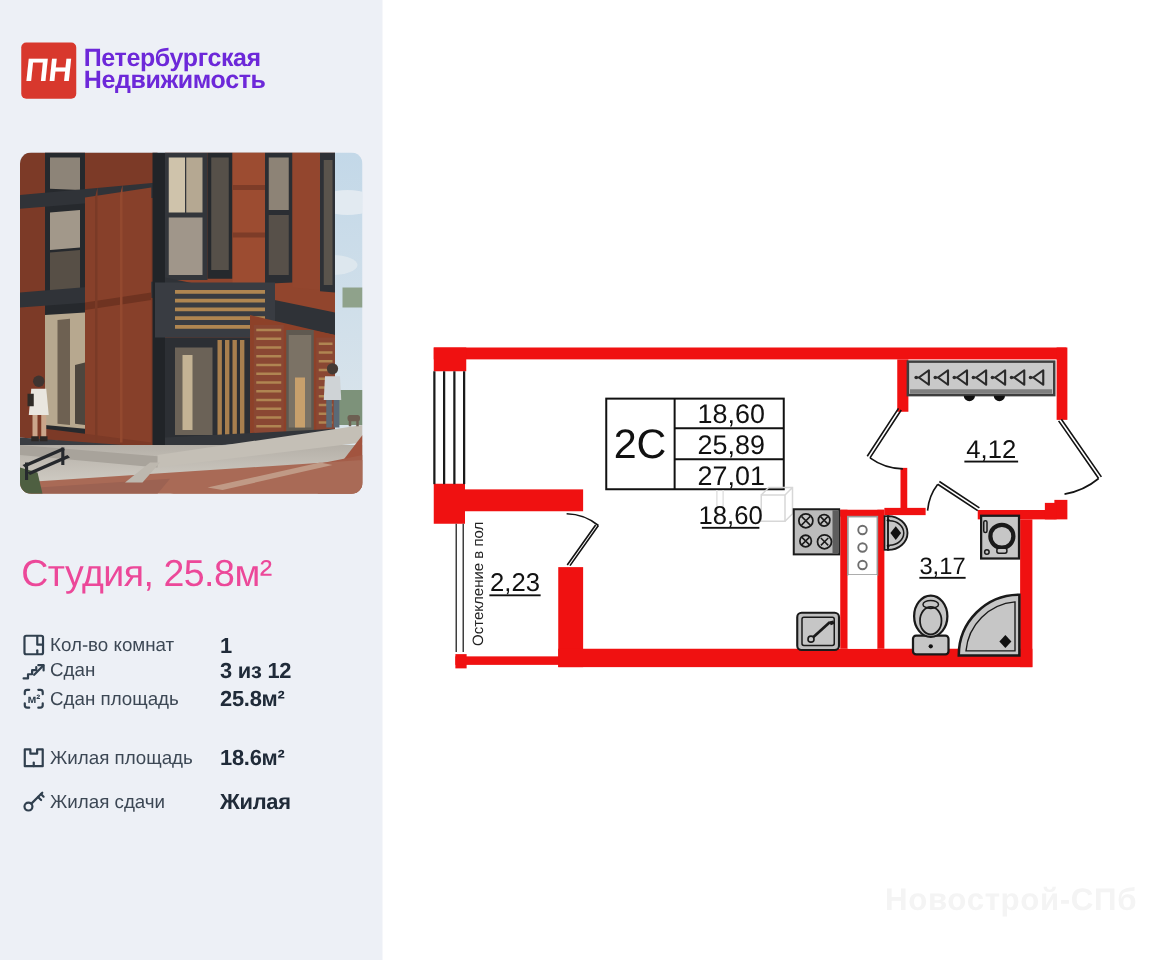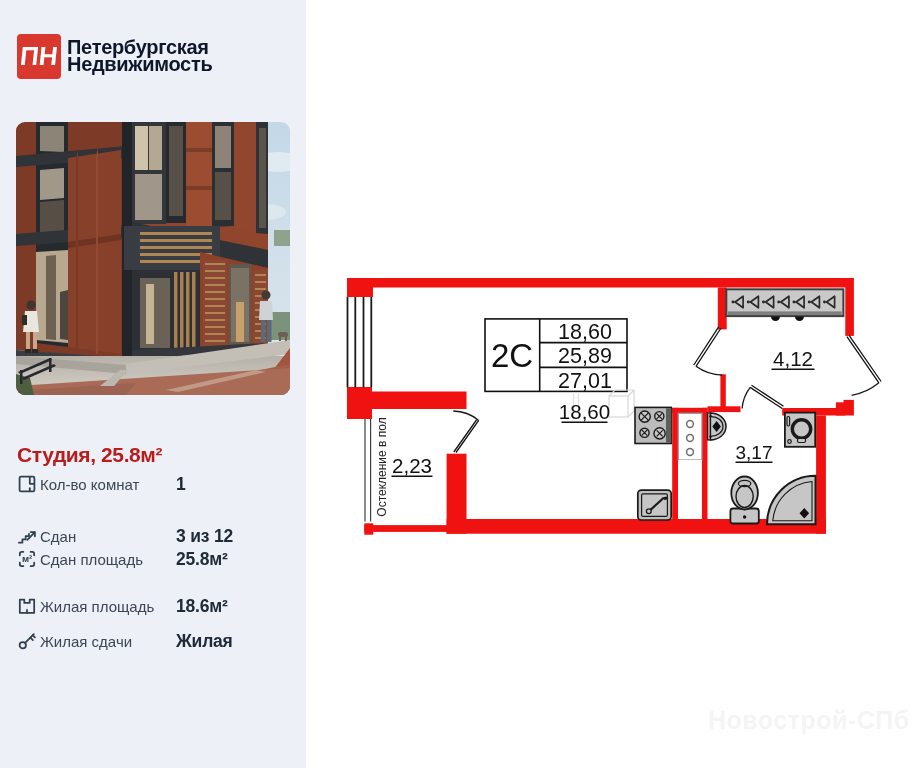--- a/index.html
+++ b/index.html
@@ -1,22 +1,22 @@
 <!DOCTYPE html>
 <html><head>
 <meta charset="utf-8">
 <style>
   html,body{margin:0;padding:0;width:922px;height:768px;background:#fff;
     font-family:"Liberation Sans",sans-serif;overflow:hidden;position:relative}
   .sidebar{position:absolute;left:0;top:0;width:306px;height:768px;background:#edf0f6}
   .logo-box{position:absolute;left:17px;top:34px;width:44px;height:45px;background:#d8382d;border-radius:4px}
   .logo-box span{position:absolute;left:0;top:7px;width:100%;text-align:center;color:#fff;
     font-weight:bold;font-size:26px;transform:skewX(-6deg);letter-spacing:0px}
-  .logo-text{position:absolute;left:67px;top:38.5px;font-size:20px;font-weight:bold;color:#0f172a;line-height:17.2px;letter-spacing:-0.3px}
-  .title{position:absolute;left:17px;top:443px;font-size:21px;font-weight:bold;color:#b91c1c;letter-spacing:-0.4px}
+  .logo-text{position:absolute;left:67px;top:38.5px;font-size:20px;font-weight:bold;color:#6d28d9;line-height:17.2px;letter-spacing:-0.3px}
+  .title{position:absolute;left:17px;top:443px;font-size:30px;font-weight:normal;color:#ec4899;letter-spacing:-0.4px}
   .row{position:absolute;left:17px;width:272px;height:20px;color:#37424f;font-size:16px}
   .row .ic{position:absolute;left:0;top:0px;width:20px;height:20px}
   .row .lab{position:absolute;left:23px;top:2px;font-size:15px;color:#3c4754}
   .row .val{position:absolute;left:159px;top:0px;font-size:17.5px;font-weight:bold;color:#202b39;letter-spacing:-0.2px}
   .wm{position:absolute;left:708px;top:706px;font-size:25px;font-weight:bold;color:#f4f4f4;letter-spacing:0.5px;white-space:nowrap}
 </style>
 </head>
 <body>
 <div class="sidebar"></div>
 <div class="logo-box">
@@ -182,21 +182,21 @@
   <rect x="245" y="198" width="4.5" height="22" fill="#5b6a77"></rect>
   <rect x="251" y="198" width="4.5" height="22" fill="#5b6a77"></rect>
 
   <rect x="262" y="210" width="10" height="5" rx="2" fill="#6d5f52"></rect>
   <rect x="263" y="214" width="2" height="5" fill="#6d5f52"></rect>
   <rect x="269" y="214" width="2" height="5" fill="#6d5f52"></rect>
 </svg>
 
 <div class="title">Студия, 25.8м²</div>
 
-<div class="row" style="top:474px">
+<div class="row" style="top:506px">
   <svg class="ic" viewBox="0 0 17 17">
       <g fill="none" stroke="#31404f" stroke-width="1.5" stroke-linejoin="round" stroke-linecap="round">
     <rect x="2.2" y="2.2" width="12.6" height="12.6" rx="1.2"></rect>
         <path d="M10.9 2.5 V8.3 H14.6"></path>
         <path d="M10.9 14.6 V12.1"></path>
       </g>
     </svg>
   <span class="lab">Кол-во комнат</span>
     <span class="val">1</span>
 </div>

